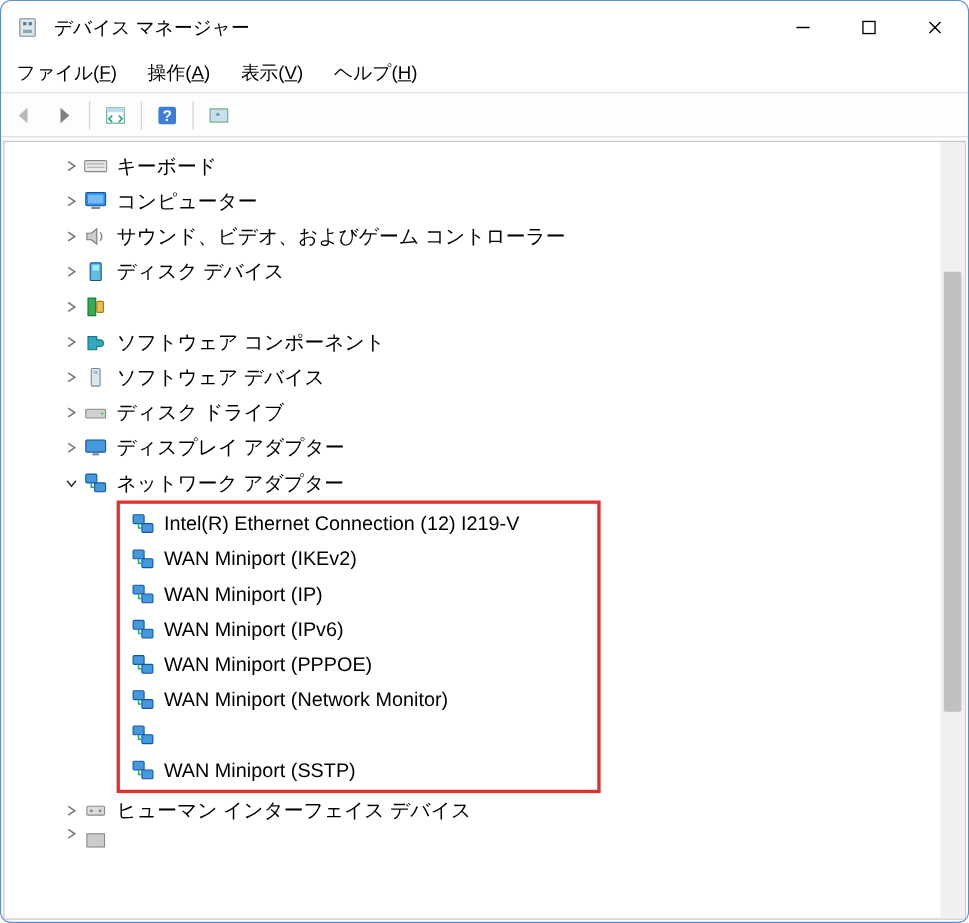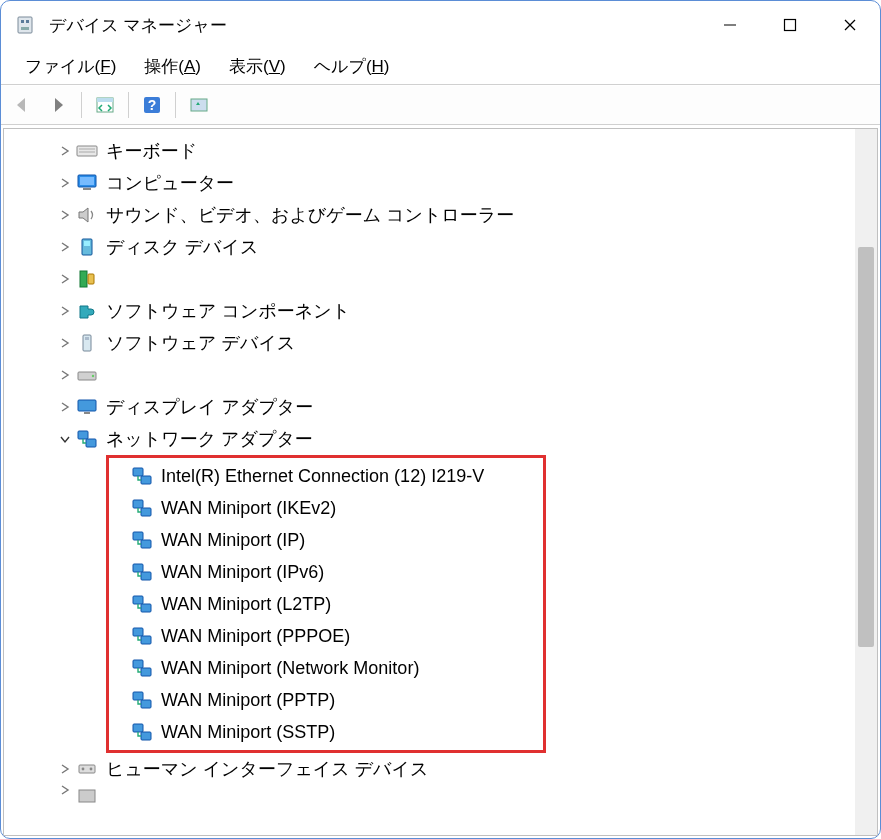--- a/index.html
+++ b/index.html
@@ -6,41 +6,41 @@
 body { background: #fff; width: 881px; height: 839px; overflow: hidden; }
 
 .window { width: 881px; height: 839px; border: 1px solid #5b8dd6; border-radius: 10px; background: #fff; display: flex; flex-direction: column; overflow: hidden; }
 
 .titlebar { height: 48px; display: flex; align-items: center; padding: 0 0 0 14px; }
 .titlebar .app-icon { width: 20px; height: 20px; margin-right: 14px; }
 .titlebar .title { font-size: 17px; color: #000; flex: 1; }
 .win-btn { width: 60px; height: 48px; display: flex; align-items: center; justify-content: center; }
 .win-btn svg { width: 14px; height: 14px; }
 
-.menubar { height: 36px; display: flex; align-items: center; padding: 0 10px; gap: 0; border-bottom: 1px solid #d0d0d0; }
+.menubar { height: 36px; display: flex; align-items: center; padding: 0 0; gap: 0; border-bottom: 1px solid #d0d0d0; }
 .menu-item { padding: 6px 14px; font-size: 17px; color: #000; }
 .menu-item u { text-decoration: underline; }
 
 .toolbar { height: 40px; border-top: 1px solid #fff; border-bottom: 1px solid #d0d0d0; display: flex; align-items: center; padding: 0 6px; gap: 6px; background: #fdfdfd; }
 .tool-btn { width: 30px; height: 30px; display: flex; align-items: center; justify-content: center; border: 1px solid transparent; }
 .tool-sep { width: 1px; height: 26px; background: #d0d0d0; margin: 0 2px; }
 
 .content-wrap { flex: 1; border-top: 1px solid #fff; padding: 2px; display: flex; overflow: hidden; }
 .content { flex: 1; border: 1px solid #c0c0c0; display: flex; overflow: hidden; }
 .tree { flex: 1; padding: 6px 0 0 4px; overflow: auto; font-size: 18px; }
 .scrollbar { width: 22px; background: #f0f0f0; position: relative; }
 .scroll-thumb { position: absolute; left: 3px; right: 3px; top: 118px; height: 400px; background: #c0c0c0; border-radius: 2px; }
 
 .node { display: flex; align-items: center; height: 32px; padding-left: 48px; }
 .node.child { padding-left: 104px; }
 .chevron { width: 18px; display: inline-flex; align-items: center; justify-content: center; margin-right: 2px; color: #555; }
 .node-icon { width: 22px; height: 22px; margin-right: 8px; display: inline-flex; align-items: center; justify-content: center; }
 .node-label { white-space: nowrap; }
 
-.highlight-box { border: 3px solid #e03030; margin: 0 0 0 98px; width: 440px; padding: 2px 16px; }
+.highlight-box { border: 3px solid #e03030; margin: 0 0 0 98px; width: 440px; padding: 2px 4px; }
 .highlight-box .node.child { padding-left: 6px; }
 
 .lastrow { padding-left: 48px; height: 18px; overflow: hidden; display: flex; align-items: flex-start; }
 </style>
 </head>
 <body>
 
 <div class="window">
 
   <div class="titlebar">
@@ -228,20 +228,21 @@
               <svg width="10" height="10" viewBox="0 0 10 10">
                 <path d="M2 1 L8 5 L2 9" fill="none" stroke="#777" stroke-width="1.4"></path>
               </svg>
             </span>
           <span class="node-icon">
               <svg viewBox="0 0 22 22">
                 <rect x="2" y="8" width="18" height="8" rx="1" fill="#d0d0d0" stroke="#888"></rect>
                 <circle cx="17" cy="12" r="1.2" fill="#6c6"></circle>
               </svg>
             </span>
+          <span class="node-label">ディスク ドライブ</span>
         </div>
 
         <div class="node">
           <span class="chevron">
               <svg width="10" height="10" viewBox="0 0 10 10">
                 <path d="M2 1 L8 5 L2 9" fill="none" stroke="#777" stroke-width="1.4"></path>
               </svg>
             </span>
           <span class="node-icon">
               <svg viewBox="0 0 22 22">
@@ -310,51 +311,40 @@
               <span class="node-label">WAN Miniport (IPv6)</span>
             </div>
           <div class="node child">
               <span class="node-icon">
                 <svg viewBox="0 0 22 22">
                   <rect x="2" y="3" width="10" height="8" rx="1" fill="#49d" stroke="#15a"></rect>
                   <rect x="10" y="11" width="10" height="8" rx="1" fill="#49d" stroke="#15a"></rect>
                   <path d="M7 11 L7 15 L10 15" stroke="#2a7" fill="none" stroke-width="1.4"></path>
                 </svg>
               </span>
-              <span class="node-label">WAN Miniport (L2TP)</span>
-            </div>
-          <div class="node child">
-              <span class="node-icon">
-                <svg viewBox="0 0 22 22">
-                  <rect x="2" y="3" width="10" height="8" rx="1" fill="#49d" stroke="#15a"></rect>
-                  <rect x="10" y="11" width="10" height="8" rx="1" fill="#49d" stroke="#15a"></rect>
-                  <path d="M7 11 L7 15 L10 15" stroke="#2a7" fill="none" stroke-width="1.4"></path>
-                </svg>
-              </span>
               <span class="node-label">WAN Miniport (PPPOE)</span>
             </div>
           <div class="node child">
               <span class="node-icon">
                 <svg viewBox="0 0 22 22">
                   <rect x="2" y="3" width="10" height="8" rx="1" fill="#49d" stroke="#15a"></rect>
                   <rect x="10" y="11" width="10" height="8" rx="1" fill="#49d" stroke="#15a"></rect>
                   <path d="M7 11 L7 15 L10 15" stroke="#2a7" fill="none" stroke-width="1.4"></path>
                 </svg>
               </span>
               <span class="node-label">WAN Miniport (Network Monitor)</span>
             </div>
           <div class="node child">
               <span class="node-icon">
                 <svg viewBox="0 0 22 22">
                   <rect x="2" y="3" width="10" height="8" rx="1" fill="#49d" stroke="#15a"></rect>
                   <rect x="10" y="11" width="10" height="8" rx="1" fill="#49d" stroke="#15a"></rect>
                   <path d="M7 11 L7 15 L10 15" stroke="#2a7" fill="none" stroke-width="1.4"></path>
                 </svg>
               </span>
-              <span class="node-label">WAN Miniport (PPTP)</span>
             </div>
           <div class="node child">
               <span class="node-icon">
                 <svg viewBox="0 0 22 22">
                   <rect x="2" y="3" width="10" height="8" rx="1" fill="#49d" stroke="#15a"></rect>
                   <rect x="10" y="11" width="10" height="8" rx="1" fill="#49d" stroke="#15a"></rect>
                   <path d="M7 11 L7 15 L10 15" stroke="#2a7" fill="none" stroke-width="1.4"></path>
                 </svg>
               </span>
               <span class="node-label">WAN Miniport (SSTP)</span>

